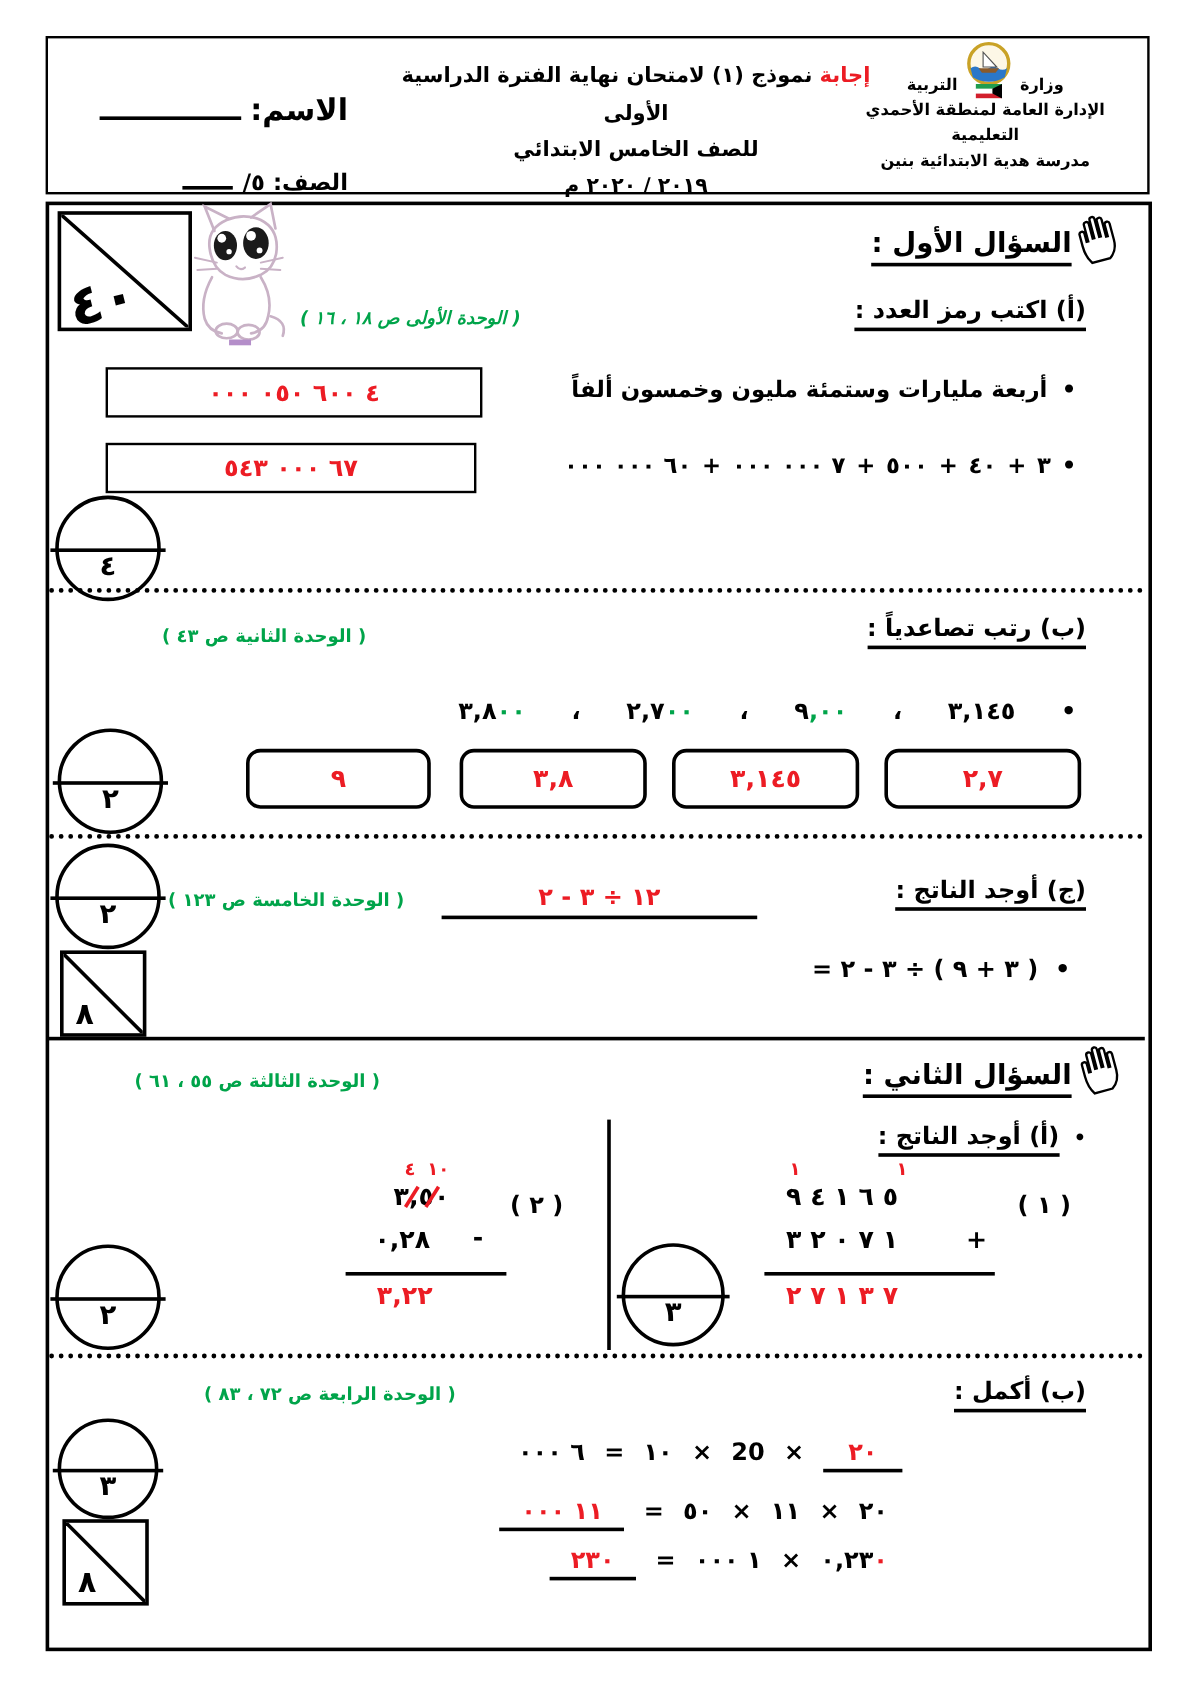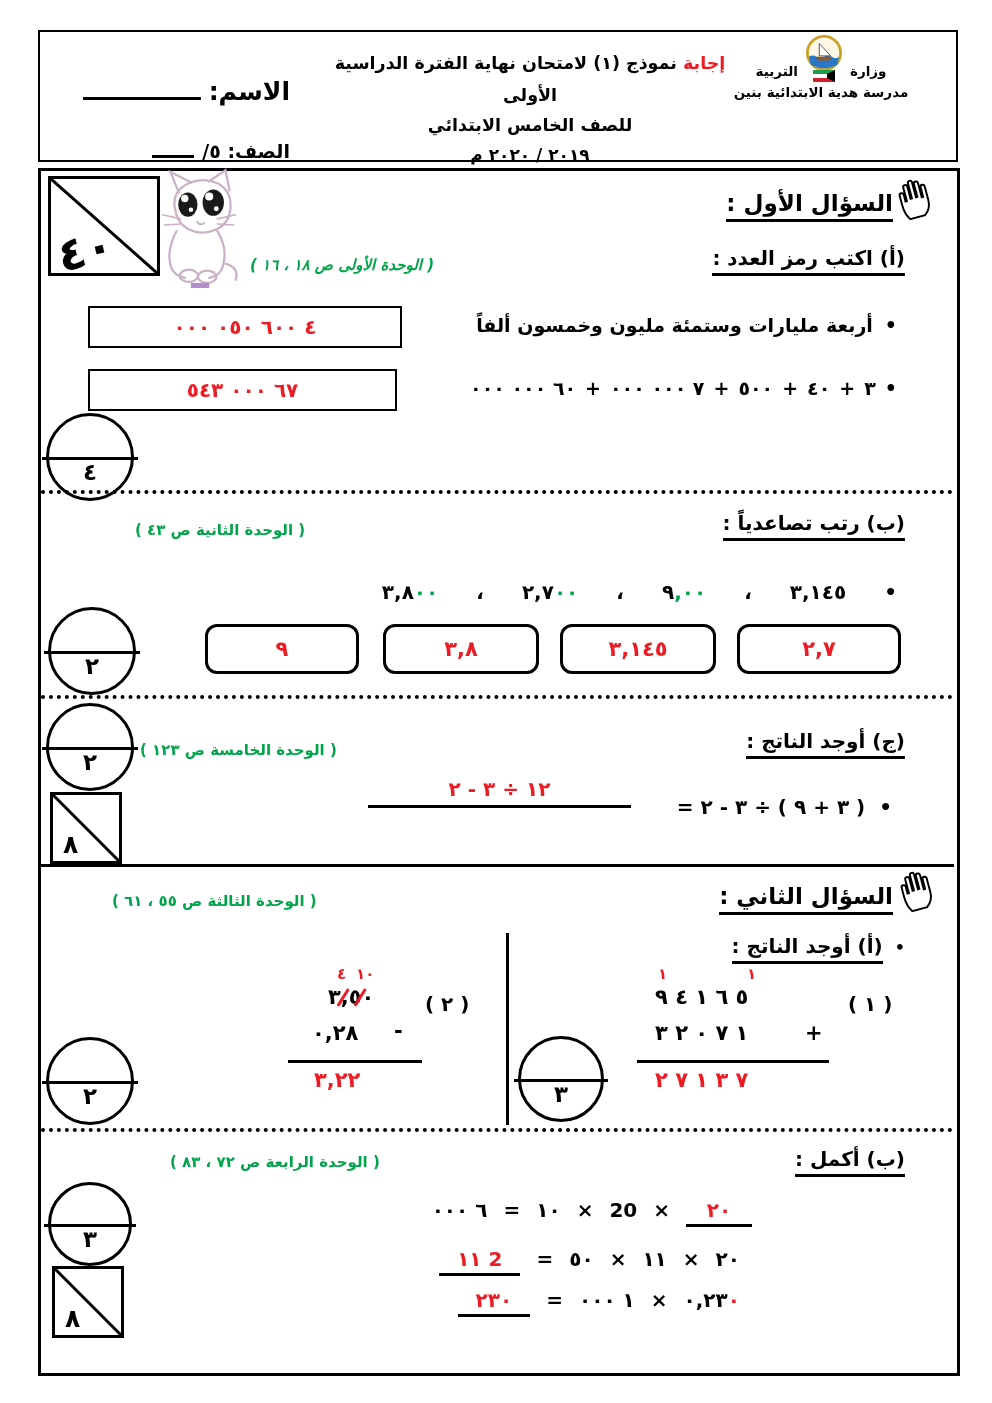--- a/index.html
+++ b/index.html
@@ -58,20 +58,21 @@
           </svg>
           <svg width="22" height="12" viewBox="0 0 22 12" style="margin-top:-2px;">
             <rect x="0" y="0" width="22" height="4" fill="#1f9d4e"></rect>
             <rect x="0" y="4" width="22" height="4" fill="#fff"></rect>
             <rect x="0" y="8" width="22" height="4" fill="#d21f2c"></rect>
             <path d="M22,0 L14,4 L14,8 L22,12 Z" fill="#000"></path>
           </svg>
         </span>
         <span class="mini-line">التربية</span>
       </div>
+      <div class="mini-line">الإدارة العامة لمنطقة الأحمدي التعليمية</div>
       <div class="mini-line">مدرسة هدية الابتدائية بنين</div>
     </div>
 
     <div class="abs" style="left:270px;top:16px;width:440px;text-align:center;">
       <div style="font-size:17.5px;line-height:1.8;">
         <span class="red">إجابة</span>
         <span>نموذج (١) لامتحان نهاية الفترة الدراسية الأولى</span>
       </div>
       <div style="font-size:17.5px;line-height:1.7;">للصف الخامس الابتدائي</div>
       <div style="font-size:17px;line-height:1.7;">٢٠١٩ / ٢٠٢٠ م</div>
@@ -207,21 +208,21 @@
   </div>
   <div class="abs" style="right:87px;top:729px;">
     <span class="und h2">(ج) أوجد الناتج :</span>
   </div>
   <div class="abs green-note" style="left:140px;top:741px;">( الوحدة الخامسة ص ١٢٣ )</div>
 
   <div class="abs rtlrow" style="right:100px;top:795px;gap:14px;font-size:20px;">
     <span>•</span>
     <span>( ٣ + ٩ ) ÷ ٣ - ٢ =</span>
   </div>
-  <div class="abs stepline" style="left:368px;top:777px;width:263px;">١٢ ÷ ٣ - ٢</div>
+  <div class="abs stepline" style="left:368px;top:735px;width:263px;">١٢ ÷ ٣ - ٢</div>
 
   <div class="abs score-square" style="left:50px;top:792px;width:66px;height:66px;">
     <svg width="100%" height="100%" viewBox="0 0 10 10" preserveAspectRatio="none" style="position:absolute;left:0;top:0;">
       <line x1="0" y1="0" x2="10" y2="10" stroke="#000" stroke-width="3" vector-effect="non-scaling-stroke"></line>
     </svg>
     <span class="sq-num">٨</span>
   </div>
 
   <div class="abs" style="left:40px;top:864px;width:914px;border-top:3px solid #000;"></div>
 
@@ -292,21 +293,21 @@
     <span class="num">٦ ٠٠٠</span>
   </div>
 
   <div class="abs eq" style="right:252px;top:1247px;">
     <span class="num">٢٠</span>
     <span>×</span>
     <span class="num">١١</span>
     <span>×</span>
     <span class="num">٥٠</span>
     <span>=</span>
-    <span class="fill num">١١ 2</span>
+    <span class="fill num">١١ ٠٠٠</span>
   </div>
 
   <div class="abs eq" style="right:252px;top:1288px;">
     <span class="num"><span>٠,٢٣</span><span class="red">٠</span></span>
     <span>×</span>
     <span class="num">١ ٠٠٠</span>
     <span>=</span>
     <span class="fill num">٢٣٠</span>
   </div>
 

